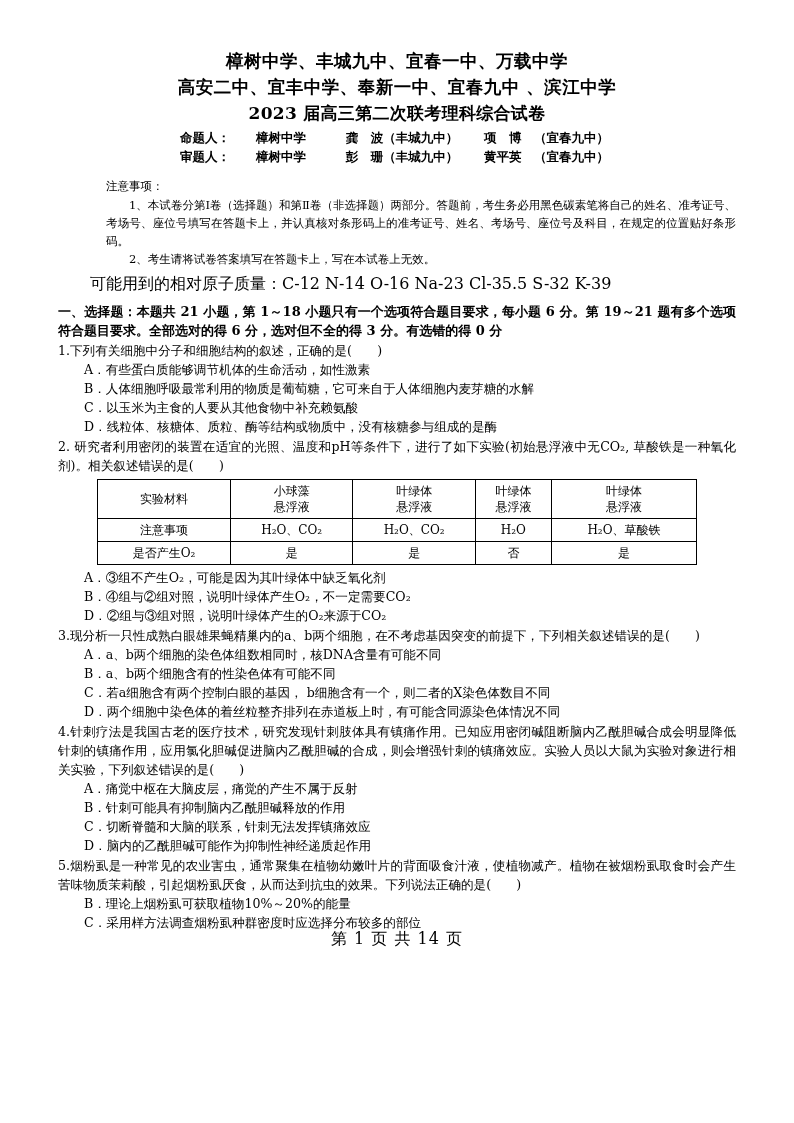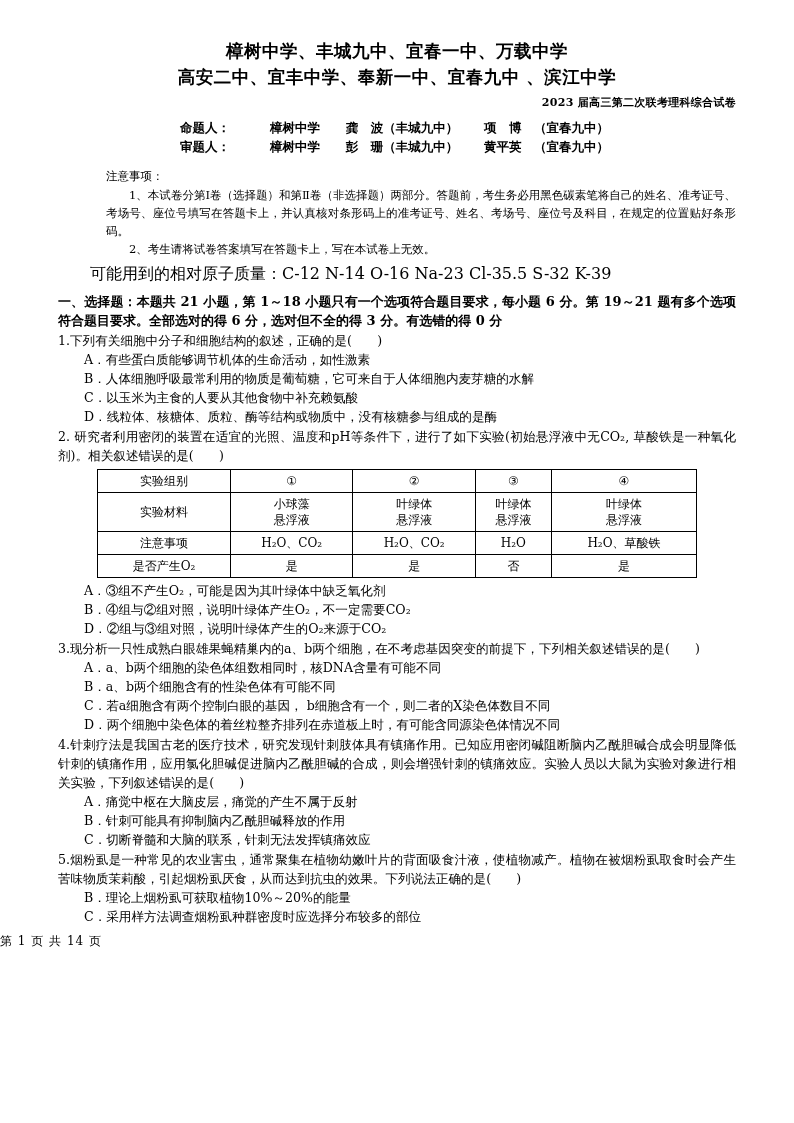--- a/index.html
+++ b/index.html
@@ -11,51 +11,50 @@
     width: 794px;
     height: 1123px;
     font-family: "DejaVu Sans", "Liberation Sans", sans-serif;
     color: #000;
   }
   .page {
     position: relative;
     width: 794px;
     height: 984px;
     box-sizing: border-box;
-    padding: 38px 58px 40px 58px;
+    padding: 48px 58px 40px 58px;
   }
   .title-block {
     text-align: center;
     margin-bottom: 2px;
   }
   .title-line {
     font-family: "DejaVu Serif", "Liberation Serif", serif;
     font-weight: bold;
     font-size: 17.5px;
     line-height: 26px;
     letter-spacing: 0.5px;
   }
   .title-line.third {
-    font-size: 11px;
+    font-size: 17px;
     letter-spacing: 0.3px;
-    text-align: right;
   }
   .credit-table {
     margin: 3px auto 0 auto;
     border-collapse: collapse;
     font-family: "DejaVu Serif", "Liberation Serif", serif;
     font-weight: bold;
     font-size: 12.5px;
   }
   .credit-table td {
     padding: 1px 6px;
     white-space: nowrap;
   }
   .credit-label { text-align: right; }
-  .credit-c1 { min-width: 78px; text-align: right; padding-left: 10px;}
+  .credit-c1 { min-width: 78px; text-align: center; padding-left: 10px;}
   .credit-c2 { min-width: 140px; text-align: center; padding-left: 22px;}
   .credit-c3 { min-width: 130px; text-align: left; padding-left: 14px;}
 
   .notes {
     margin-top: 10px;
     font-family: "DejaVu Serif", "Liberation Serif", serif;
     font-size: 11.5px;
     line-height: 18px;
     margin-left: 48px;
   }
@@ -111,22 +110,23 @@
     vertical-align: middle;
     padding: 3px 2px;
     line-height: 16px;
   }
   table.exp td.rowhd { width: 128px; }
   .footer {
     position: absolute;
     left: 0;
     right: 0;
     bottom: 34px;
-    font-family: "DejaVu Serif", "Liberation Serif", serif;
-    font-size: 12px;
+    text-align: center;
+    font-family: "DejaVu Serif", "Liberation Serif", serif;
+    font-size: 16px;
     letter-spacing: 1px;
   }
 </style>
 </head>
 <body>
 
 <div class="page">
 
   <div class="title-block">
     <div class="title-line">樟树中学、丰城九中、宜春一中、万载中学</div>
@@ -167,27 +167,20 @@
   <div class="opt">B．人体细胞呼吸最常利用的物质是葡萄糖，它可来自于人体细胞内麦芽糖的水解</div>
   <div class="opt">C．以玉米为主食的人要从其他食物中补充赖氨酸</div>
   <div class="opt">D．线粒体、核糖体、质粒、酶等结构或物质中，没有核糖参与组成的是酶</div>
 
   <div class="q">
     <span class="stem">2. 研究者利用密闭的装置在适宜的光照、温度和pH等条件下，进行了如下实验(初始悬浮液中无CO₂, 草酸铁是一种氧化剂)。相关叙述错误的是(　　)</span>
   </div>
 
   <table class="exp">
     <tbody>
-        <tr>
-      <td class="rowhd">实验组别</td>
-      <td>①</td>
-      <td>②</td>
-      <td>③</td>
-      <td>④</td>
-    </tr>
     <tr>
       <td class="rowhd">实验材料</td>
       <td><span>小球藻</span><br><span>悬浮液</span></td>
       <td><span>叶绿体</span><br><span>悬浮液</span></td>
       <td><span>叶绿体</span><br><span>悬浮液</span></td>
       <td><span>叶绿体</span><br><span>悬浮液</span></td>
     </tr>
     <tr>
       <td class="rowhd">注意事项</td>
       <td>H₂O、CO₂</td>
@@ -216,20 +209,21 @@
   <div class="opt">B．a、b两个细胞含有的性染色体有可能不同</div>
   <div class="opt">C．若a细胞含有两个控制白眼的基因， b细胞含有一个，则二者的X染色体数目不同</div>
   <div class="opt">D．两个细胞中染色体的着丝粒整齐排列在赤道板上时，有可能含同源染色体情况不同</div>
 
   <div class="q">
     <span class="stem">4.针刺疗法是我国古老的医疗技术，研究发现针刺肢体具有镇痛作用。已知应用密闭碱阻断脑内乙酰胆碱合成会明显降低针刺的镇痛作用，应用氯化胆碱促进脑内乙酰胆碱的合成，则会增强针刺的镇痛效应。实验人员以大鼠为实验对象进行相关实验，下列叙述错误的是(　　)</span>
   </div>
   <div class="opt">A．痛觉中枢在大脑皮层，痛觉的产生不属于反射</div>
   <div class="opt">B．针刺可能具有抑制脑内乙酰胆碱释放的作用</div>
   <div class="opt">C．切断脊髓和大脑的联系，针刺无法发挥镇痛效应</div>
+  <div class="opt">D．脑内的乙酰胆碱可能作为抑制性神经递质起作用</div>
 
   <div class="q">
     <span class="stem">5.烟粉虱是一种常见的农业害虫，通常聚集在植物幼嫩叶片的背面吸食汁液，使植物减产。植物在被烟粉虱取食时会产生苦味物质茉莉酸，引起烟粉虱厌食，从而达到抗虫的效果。下列说法正确的是(　　)</span>
   </div>
   <div class="opt">B．理论上烟粉虱可获取植物10%～20%的能量</div>
   <div class="opt">C．采用样方法调查烟粉虱种群密度时应选择分布较多的部位</div>
 
   <div class="footer">第 1 页 共 14 页</div>
 </div>
 

